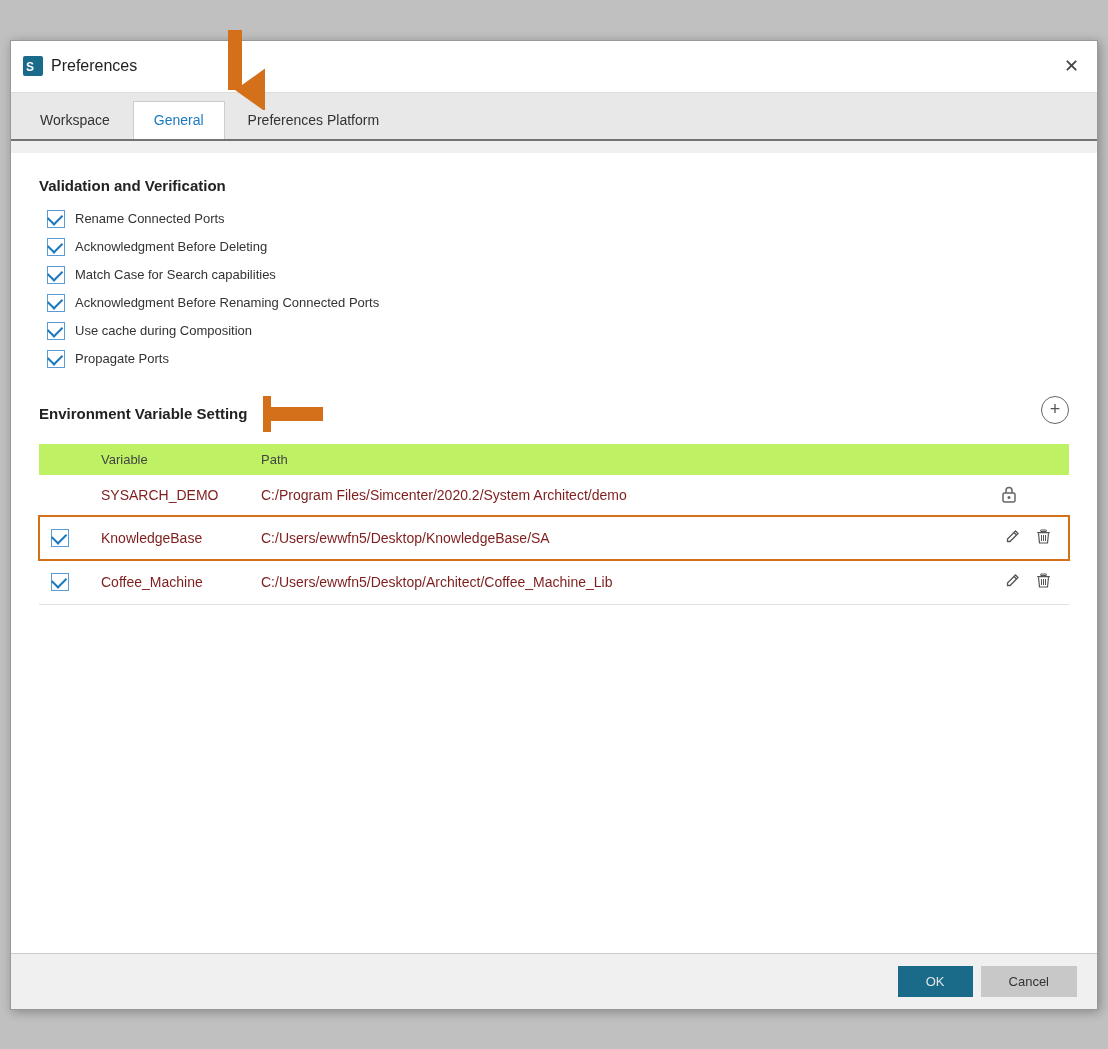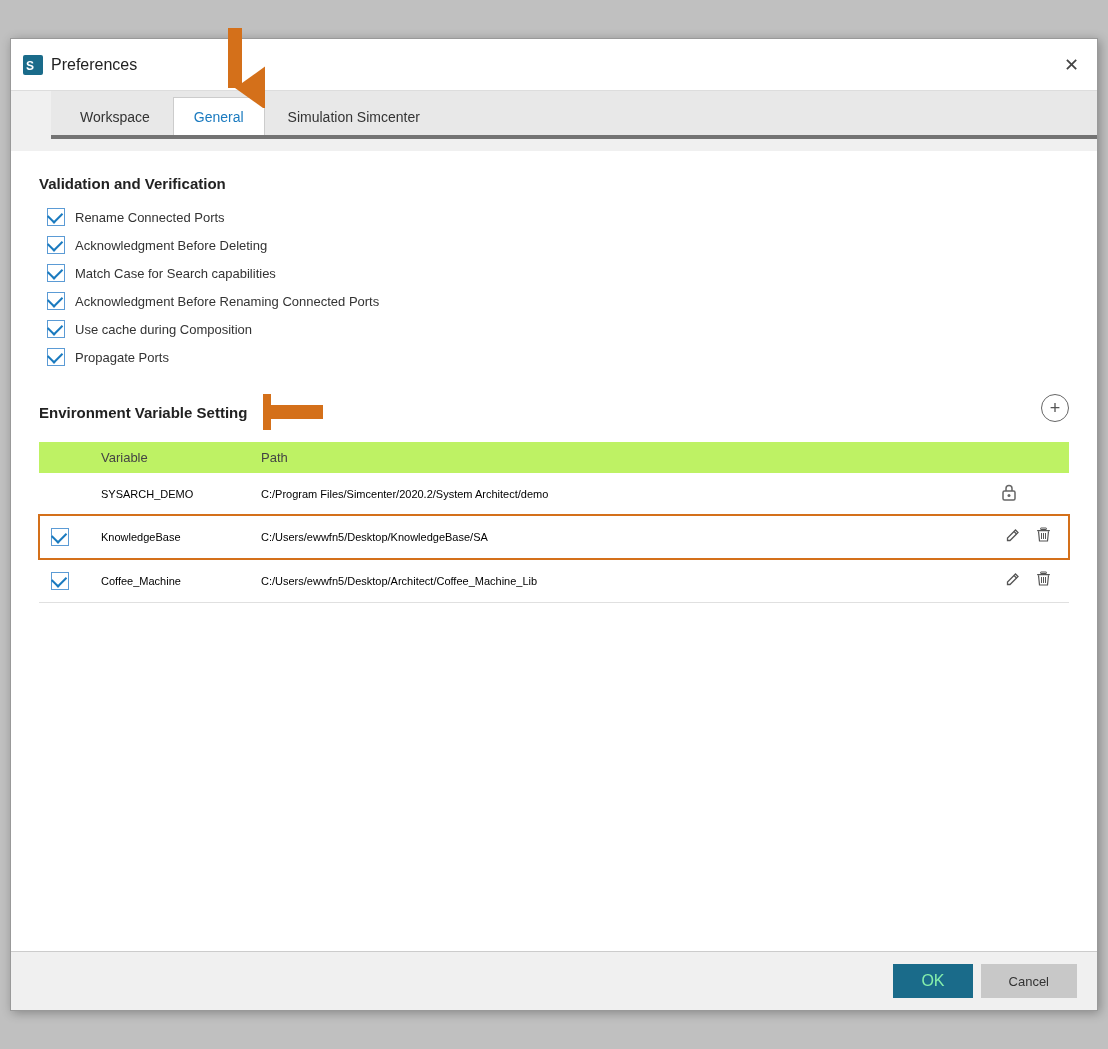--- a/index.html
+++ b/index.html
@@ -46,24 +46,23 @@
       font-size: 18px;
       cursor: pointer;
       color: #444;
       padding: 2px 6px;
       line-height: 1;
     }
     .tabs-bar {
       background: #e8e8e8;
       display: flex;
       align-items: flex-end;
-      border-bottom: 4px solid #737373;
+      border-bottom: 2px solid #737373;
       padding: 0 8px;
       height: 48px;
-      margin-left: 40px;
     }
     .tab {
       padding: 8px 20px;
       cursor: pointer;
       border: 1px solid transparent;
       border-bottom: none;
       background: transparent;
       font-size: 14px;
       color: #333;
       margin-right: 2px;
@@ -166,22 +165,22 @@
       font-size: 13px;
       border: none;
     }
     .env-table th:first-child { width: 50px; }
     .env-table th:nth-child(2) { width: 160px; }
     .env-table th:nth-child(3) { flex: 1; }
     .env-table td {
       padding: 10px 12px;
       border-bottom: 1px solid #e0e0e0;
       vertical-align: middle;
-      color: #000000;
-      font-size: 11px;
+      color: #7f1d1d;
+      font-size: 14px;
     }
     .row-actions {
       display: flex;
       gap: 8px;
       align-items: center;
     }
     .icon-btn {
       background: none;
       border: none;
       cursor: pointer;
@@ -196,24 +195,24 @@
     .footer {
       background: #f0f0f0;
       border-top: 1px solid #ccc;
       display: flex;
       justify-content: flex-end;
       padding: 12px 20px;
       gap: 8px;
     }
     .btn-ok {
       background: #1a6b8a;
-      color: #86efac;
+      color: #e5e5e5;
       border: none;
       padding: 8px 28px;
-      font-size: 16px;
+      font-size: 13px;
       cursor: pointer;
       min-width: 75px;
     }
     .btn-cancel {
       background: #c8c8c8;
       color: #333;
       border: none;
       padding: 8px 28px;
       font-size: 13px;
       cursor: pointer;
@@ -250,21 +249,21 @@
     </div>
 
     <div class="tabs-bar">
       <div class="tab">
         <span>Workspace</span>
       </div>
       <div class="tab active">
         <span>General</span>
       </div>
       <div class="tab">
-        <span>Simulation Simcenter</span>
+        <span>Preferences Platform</span>
       </div>
     </div>
 
     <div class="content-area">
 
       <div class="section-title">Validation and Verification</div>
 
       <div class="checkbox-list">
 
         <div class="checkbox-item">

